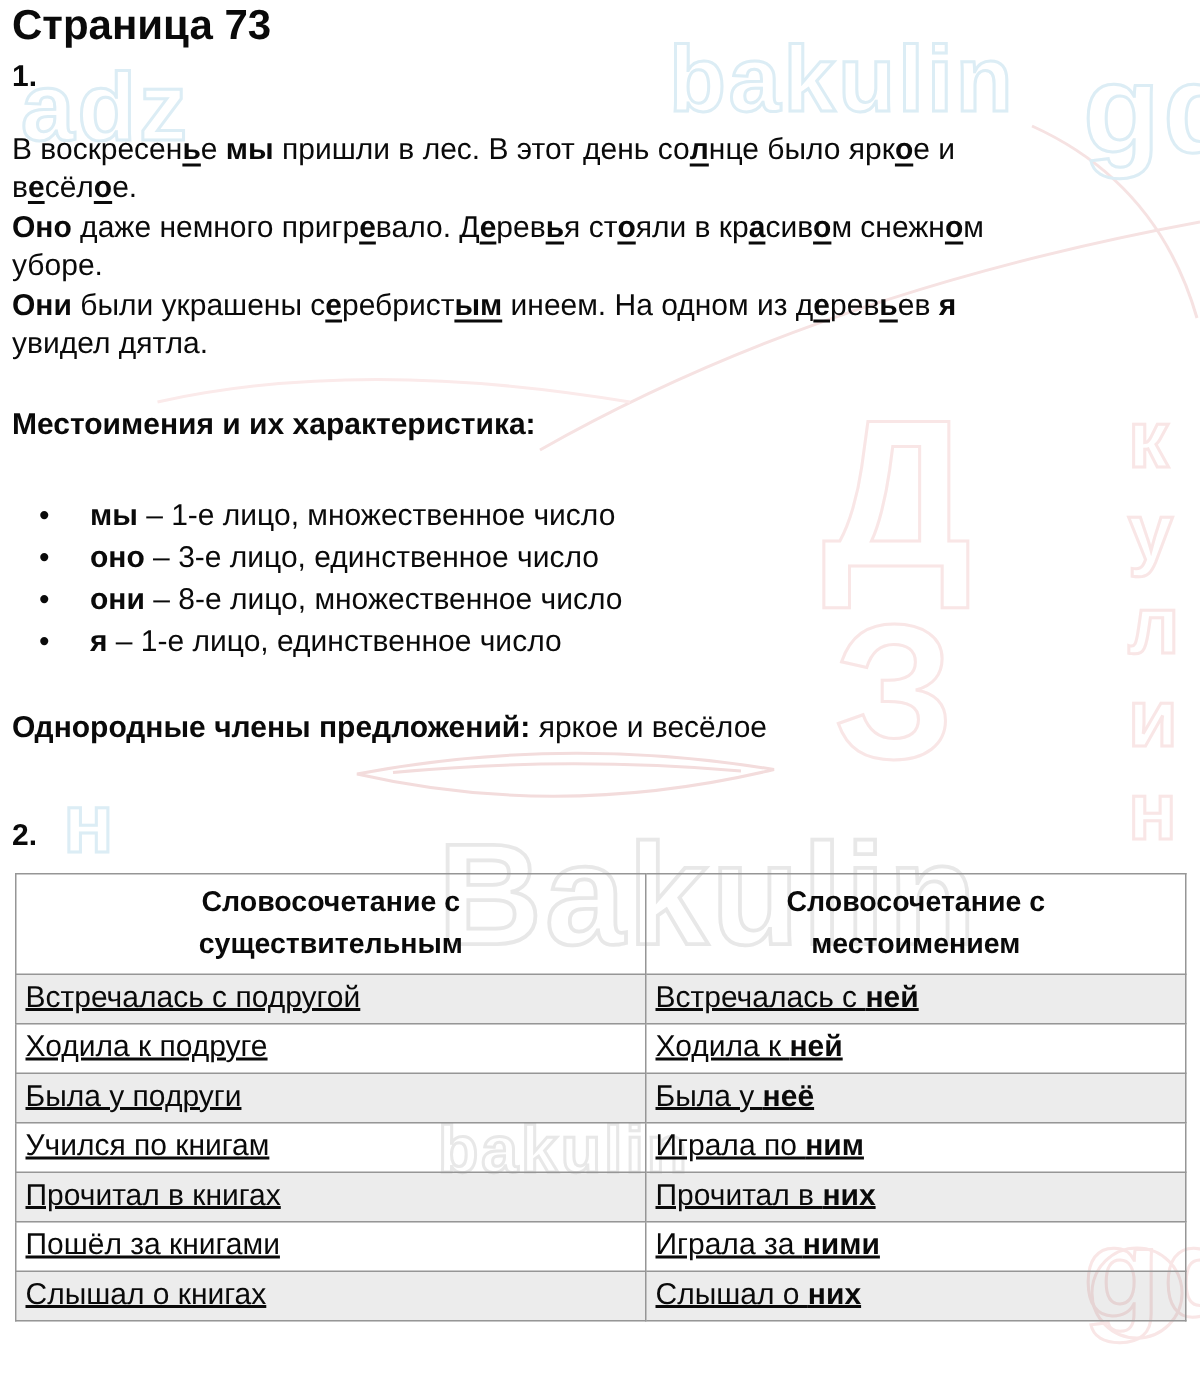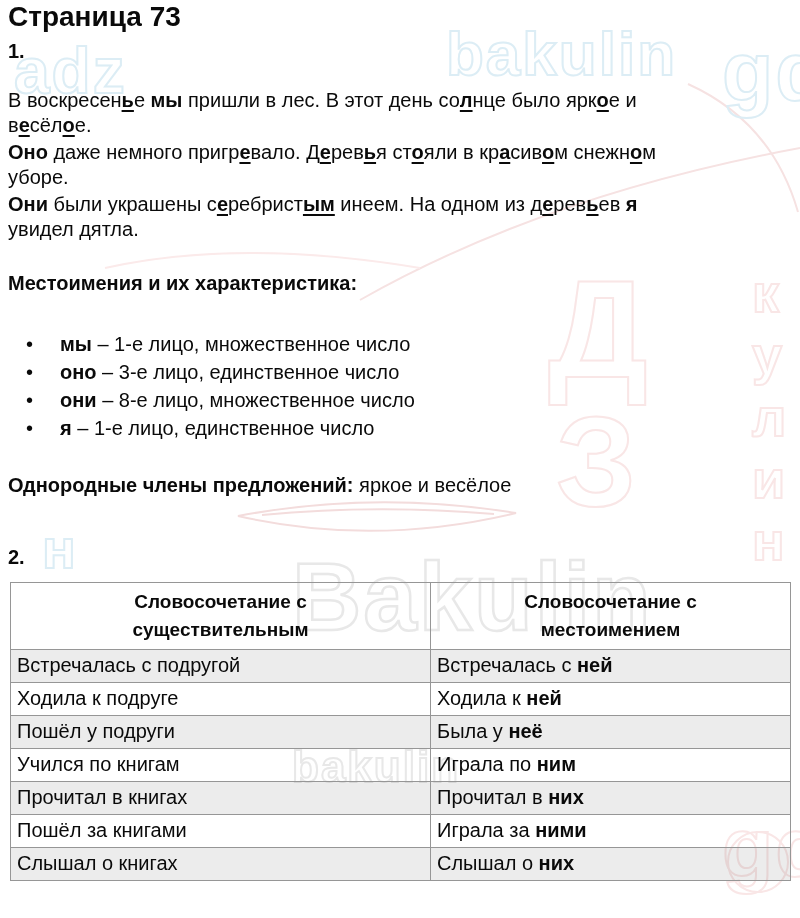--- a/index.html
+++ b/index.html
@@ -85,20 +85,21 @@
     font-size: 19px;
     background: transparent;
   }
   table.phrase-table th .th-wrap { max-width: 215px; margin: 0 auto; }
   table.phrase-table col.col-left  { width: 420px; }
   table.phrase-table col.col-right { width: 360px; }
   table.phrase-table td {
     padding: 2px 6px 3px 6px;
     line-height: 27px;
     background: transparent;
+    text-decoration: underline;
   }
   table.phrase-table tbody tr:nth-child(odd) td { background: rgba(0,0,0,0.075); }
 </style>
 </head>
 <body>
 
 <div class="page">
 
   <div class="watermarks">
     <svg class="doodles" width="800" height="918" viewBox="0 0 800 918">
@@ -178,21 +179,21 @@
       <tbody id="table-body">
           <tr>
             <td><span class="seg-n">Встречалась с подругой</span></td>
             <td><span class="seg-n">Встречалась с </span><span class="seg-b">ней</span></td>
           </tr>
           <tr>
             <td><span class="seg-n">Ходила к подруге</span></td>
             <td><span class="seg-n">Ходила к </span><span class="seg-b">ней</span></td>
           </tr>
           <tr>
-            <td><span class="seg-n">Пошёл у подруги</span></td>
+            <td><span class="seg-n">Была у подруги</span></td>
             <td><span class="seg-n">Была у </span><span class="seg-b">неё</span></td>
           </tr>
           <tr>
             <td><span class="seg-n">Учился по книгам</span></td>
             <td><span class="seg-n">Играла по </span><span class="seg-b">ним</span></td>
           </tr>
           <tr>
             <td><span class="seg-n">Прочитал в книгах</span></td>
             <td><span class="seg-n">Прочитал в </span><span class="seg-b">них</span></td>
           </tr>

